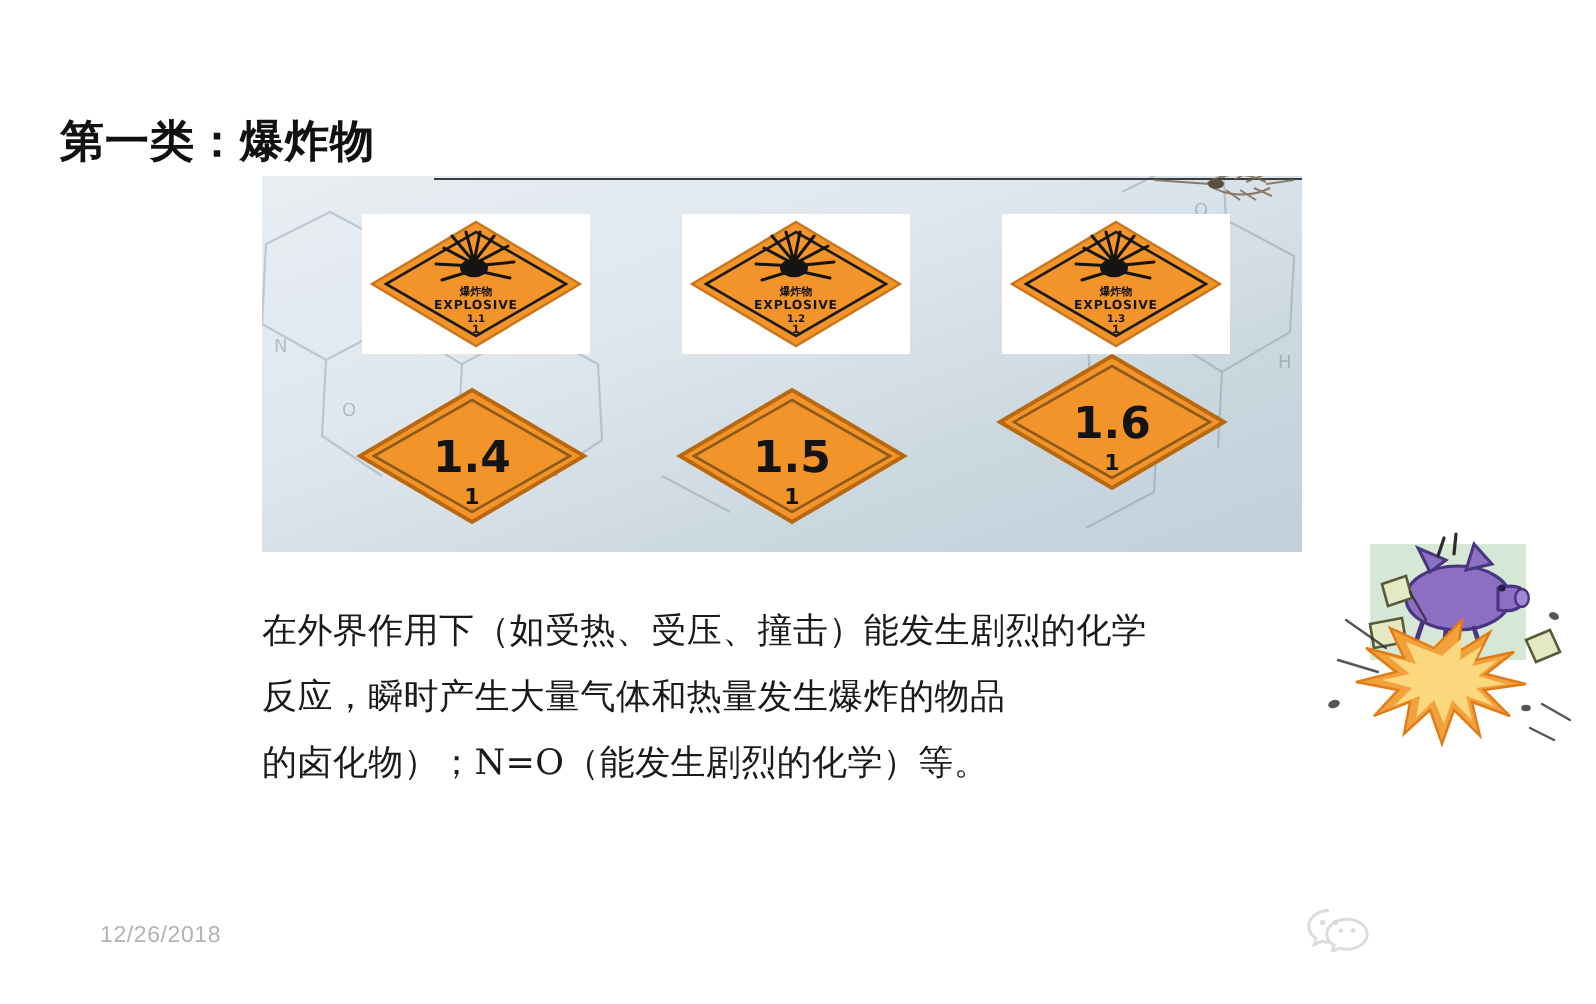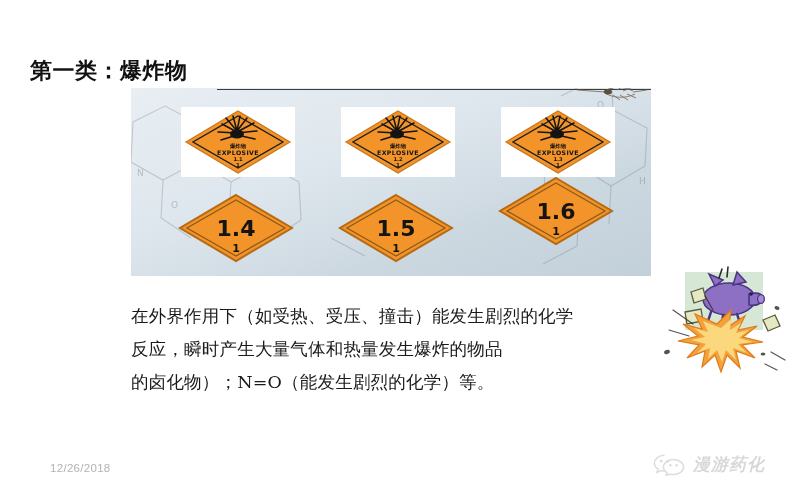--- a/index.html
+++ b/index.html
@@ -254,14 +254,13 @@
       <path d="M12.5 3.2 C6.8 3.2 2.4 6.8 2.4 11.1 C2.4 13.5 3.8 15.7 6 17.1 L5 20.4 L8.9 18.6 C10 18.9 11.2 19.1 12.5 19.1"></path>
       <path d="M21.5 7.6 C27 7.6 31.6 11 31.6 15.1 C31.6 19.3 27 22.6 21.5 22.6 C20.2 22.6 19 22.5 17.9 22.1 L14 23.9 L15.1 20.7 C12.8 19.3 11.4 17.3 11.4 15.1 C11.4 11 16 7.6 21.5 7.6 Z"></path>
     </g>
     <g fill="#9a9a9a">
       <circle cx="9.3" cy="9.2" r="1.35"></circle>
         <circle cx="15.7" cy="9.2" r="1.35"></circle>
       <circle cx="18.4" cy="13.3" r="1.2"></circle>
         <circle cx="24.6" cy="13.3" r="1.2"></circle>
     </g>
   </svg>
-  <span class="wm-text">漫游药化</span>
 </div>
 
 </body></html>

